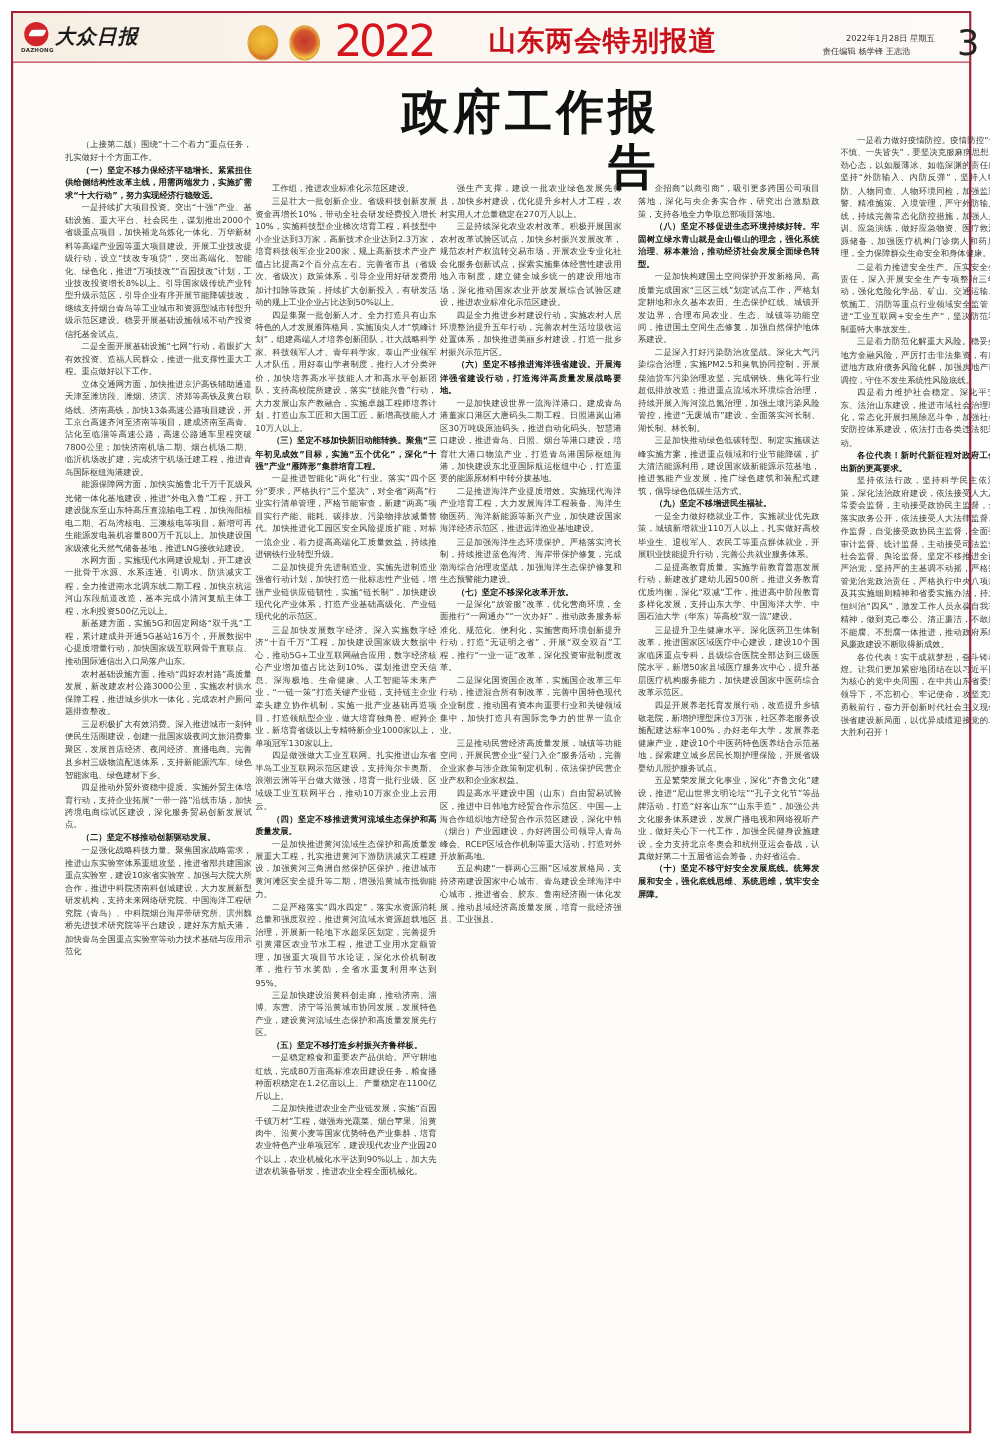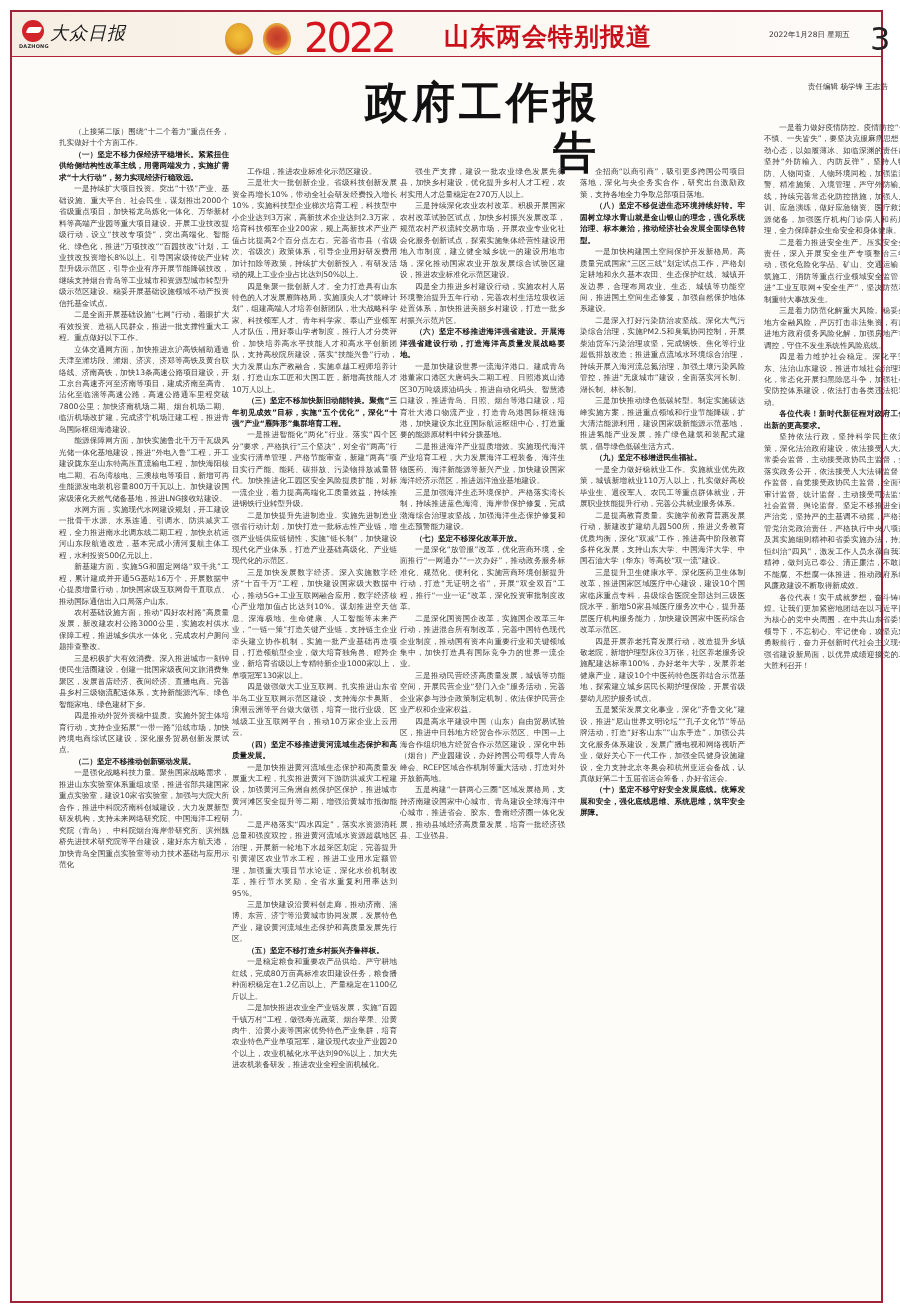--- a/index.html
+++ b/index.html
@@ -2,28 +2,28 @@
 <html><head>
 <meta charset="utf-8">
 <style>
   html, body { margin:0; padding:0; background:#ffffff; }
   body { width:900px; height:1314px; position:relative; overflow:hidden; font-family:"DejaVu Sans", sans-serif; }
   .frame { position:absolute; left:10px; top:10px; width:873px; height:1293px; border:2px solid #a0233a; box-sizing:border-box; background:#fdfcf9; }
   .masthead { position:absolute; left:12px; top:12px; width:869px; height:44px; background:linear-gradient(90deg,#f6eee2 0%,#fbf6ef 40%,#fdfbf8 100%); }
   .logo-badge { position:absolute; left:10px; top:8px; width:22px; height:22px; border-radius:50%; background:#d4242b; }
   .logo-badge::after { content:""; position:absolute; left:5px; top:7px; width:14px; height:6px; background:#fff; transform:skewX(-25deg); border-radius:2px; }
   .logo-sub { position:absolute; left:7px; top:31px; font-size:5px; color:#333; font-weight:bold; letter-spacing:0.2px; }
-  .logo-text { position:absolute; left:38px; top:9px; font-family:"DejaVu Serif", serif; font-size:18px; font-style:italic; color:#1a1a1a; letter-spacing:1px; }
+  .logo-text { position:absolute; left:38px; top:9px; font-family:"DejaVu Serif", serif; font-size:18px; font-style:italic; color:#1a1a1a; letter-spacing:1px;font-weight:bold; }
   .emblem { position:absolute; top:11px; width:26px; height:30px; border-radius:50%; background:radial-gradient(circle at 50% 40%, #f3c33a 0%, #e5a52b 55%, #c0392b 100%); border:1px solid #d7a23a; }
   .emblem.e1 { left:213px; }
   .emblem.e2 { left:251px; background:radial-gradient(circle at 50% 45%, #c0392b 0%, #d4552e 45%, #f2c240 70%, #d19a2a 100%); }
   .year { position:absolute; left:292px; top:4px; font-family:"DejaVu Sans", sans-serif; font-size:40px; font-weight:normal; color:#d6141e; letter-spacing:-3px; line-height:44px; }
   .special { position:absolute; left:432px; top:10px; font-size:25px; font-weight:bold; color:#c8101a; letter-spacing:1px; line-height:30px; }
   .date-line { position:absolute; left:757px; top:18px; font-size:7.5px; color:#333; white-space:nowrap; }
-  .editor-line { position:absolute; left:796px; top:30px; font-size:7.5px; color:#333; white-space:nowrap;margin-top:40px; }
+  .editor-line { position:absolute; left:736px; top:30px; font-size:7.5px; color:#333; white-space:nowrap; }
   .page-num { position:absolute; left:858px; top:8px; font-size:32px; color:#222; font-weight:normal; line-height:38px; }
   .rule { position:absolute; left:12px; top:56px; width:869px; height:1px; background:#b3243a; }
   .headline { position:absolute; left:320px; top:77px; width:280px; text-align:right; font-size:43px; font-weight:bold; color:#111; letter-spacing:4px; line-height:50px; }
   .cols { position:absolute; left:12px; top:56px; width:869px; height:1037px; }
   .col { position:absolute; font-size:7.6px; line-height:11.45px; color:#3a3a3a; text-align:justify; overflow:hidden; }
   .col p { margin:0; text-indent:2em; }
   .col p.h { color:#1a1a1a; font-weight:bold; }
   .c1 { left:47px; top:70px; width:170px; height:1165px; }
   .c2 { left:220px; top:110px; width:165px; height:1125px; }
   .c3 { left:388px; top:110px; width:165px; height:1125px; }

